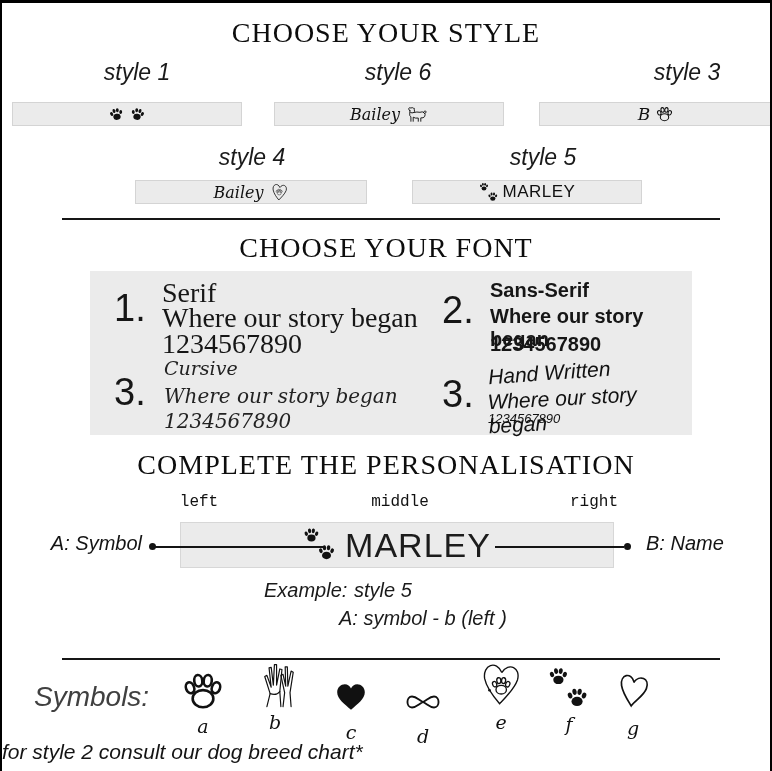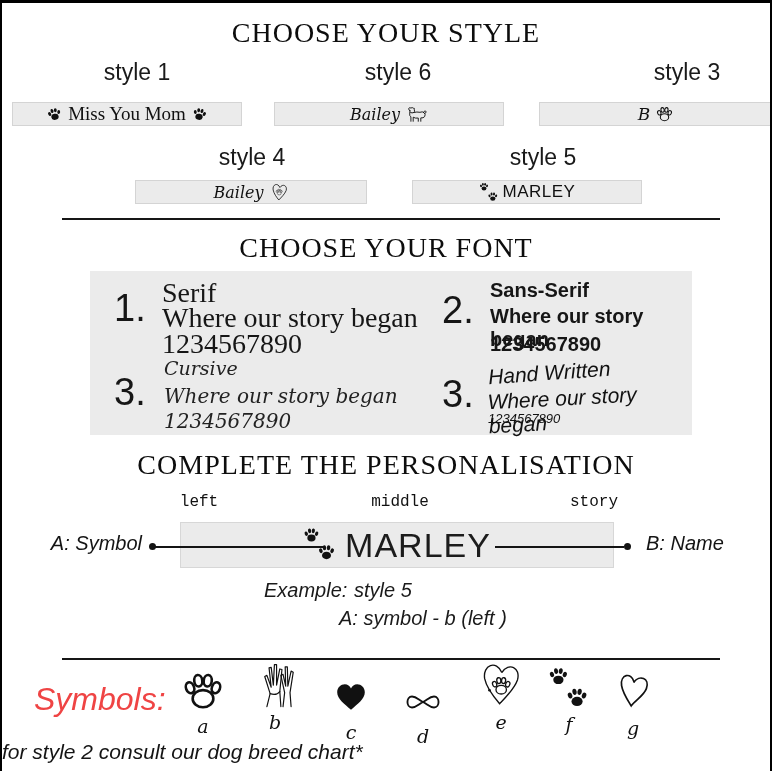--- a/index.html
+++ b/index.html
@@ -10,21 +10,21 @@
     font-family:"Liberation Sans",sans-serif;overflow:hidden;
   }
   .abs{position:absolute;}
   .serif{font-family:"Liberation Serif",serif;}
   .sans{font-family:"Liberation Sans",sans-serif;}
   .ital{font-family:"Liberation Sans",sans-serif;font-style:italic;}
   .script{font-family:"DejaVu Serif",serif;font-style:italic;}
   .hand{font-family:"Liberation Sans",sans-serif;font-style:italic;display:inline-block;}
   .sec-title{width:100%;text-align:center;font-family:"Liberation Serif",serif;
     font-size:28px;letter-spacing:1px;color:#0d0d0d;}
-  .style-label{font-size:23px;color:#1a1a1a;transform:translateX(-50%);white-space:nowrap;}
+  .style-label{font-style:italic;font-size:23px;color:#1a1a1a;transform:translateX(-50%);white-space:nowrap;}
   .sbar{height:24px;background:#ebebeb;border:1px solid #d4d4d4;box-sizing:border-box;
     display:flex;align-items:center;justify-content:center;gap:6px;}
   .divider{height:2px;background:#161616;}
   .fontbox{background:#ebebeb;}
   .num{font-family:"Liberation Sans",sans-serif;font-size:38px;color:#161616;}
   .fserif{font-family:"Liberation Serif",serif;font-size:28px;color:#161616;}
   .fsans{font-family:"Liberation Sans",sans-serif;font-size:20px;font-weight:bold;color:#161616;}
   .fscript{font-family:"DejaVu Serif",serif;font-style:italic;font-size:20px;color:#222;}
   .poslabel{font-family:Liberation Mono, monospace;font-size:16px;transform:translateX(-50%);}
   .persobar{background:#ebebeb;border:1px solid #d7d7d7;box-sizing:border-box;
@@ -73,21 +73,20 @@
   <div class="abs style-label" style="left:135px;top:56px;">style 1</div>
   <div class="abs style-label" style="left:396px;top:56px;">style 6</div>
   <div class="abs style-label" style="left:685px;top:56px;">style 3</div>
 
   <div class="abs sbar" style="left:10px;top:99px;width:230px;">
     <span>
       <svg viewBox="0 0 24 24" width="15" height="15" style="transform:rotate(-12deg)">
           <use href="#pawF"></use>
         </svg>
       </span>
-    <span class="serif" style="font-size:19px;">Miss You Mom</span>
     <span>
       <svg viewBox="0 0 24 24" width="15" height="15" style="transform:rotate(12deg)">
           <use href="#pawF"></use>
         </svg>
       </span>
   </div>
 
   <div class="abs sbar" style="left:272px;top:99px;width:230px;">
     <span class="script" style="font-size:16px;">Bailey</span>
     <span>
@@ -154,21 +153,21 @@
     <span class="abs num" style="left:352px;top:102px;">3.</span>
     <span class="abs hand" style="left:398px;top:90px;font-size:21px;transform:rotate(-4deg);">Hand Written</span>
     <span class="abs hand" style="left:398px;top:114px;font-size:21px;transform:rotate(-3deg);">Where our story began</span>
     <span class="abs hand" style="left:398px;top:140px;font-size:13px;">1234567890</span>
   </div>
 
   <div class="abs sec-title" style="top:446px;">COMPLETE THE PERSONALISATION</div>
 
   <span class="abs poslabel" style="left:197px;top:490px;">left</span>
   <span class="abs poslabel" style="left:398px;top:490px;">middle</span>
-  <span class="abs poslabel" style="left:592px;top:490px;">story</span>
+  <span class="abs poslabel" style="left:592px;top:490px;">right</span>
 
   <div class="abs persobar" style="left:178px;top:519px;width:434px;height:46px;">
     <span>
       <svg viewBox="0 0 32 34" width="34" height="36" style="color:#111">
           <use href="#pawD"></use>
         </svg>
       </span>
     <span class="marley">MARLEY</span>
   </div>
 
@@ -178,21 +177,21 @@
   <div class="abs conn-line" style="left:493px;top:543px;width:129px;"></div>
   <div class="abs conn-dot" style="left:622px;top:540px;"></div>
   <span class="abs ablabel" style="left:644px;top:529px;">B: Name</span>
 
   <span class="abs exline" style="left:262px;top:576px;">Example:</span>
   <span class="abs exline" style="left:352px;top:576px;">style 5</span>
   <span class="abs exline" style="left:337px;top:604px;">A: symbol - b (left )</span>
 
   <div class="abs divider" style="left:60px;top:655px;width:658px;"></div>
 
-  <span class="abs ital" style="left:32px;top:678px;font-size:32px;color:#ef4444;">Symbols:</span>
+  <span class="abs ital" style="left:32px;top:678px;font-size:28px;color:#404040;">Symbols:</span>
 
   <div class="abs sym" style="left:166px;top:664px;">
     <span class="icoBox">
       <svg viewBox="0 0 24 24" width="42" height="42" style="color:#111">
           <use href="#pawO"></use>
         </svg>
       </span>
     <span class="symletter">a</span>
   </div>
 

